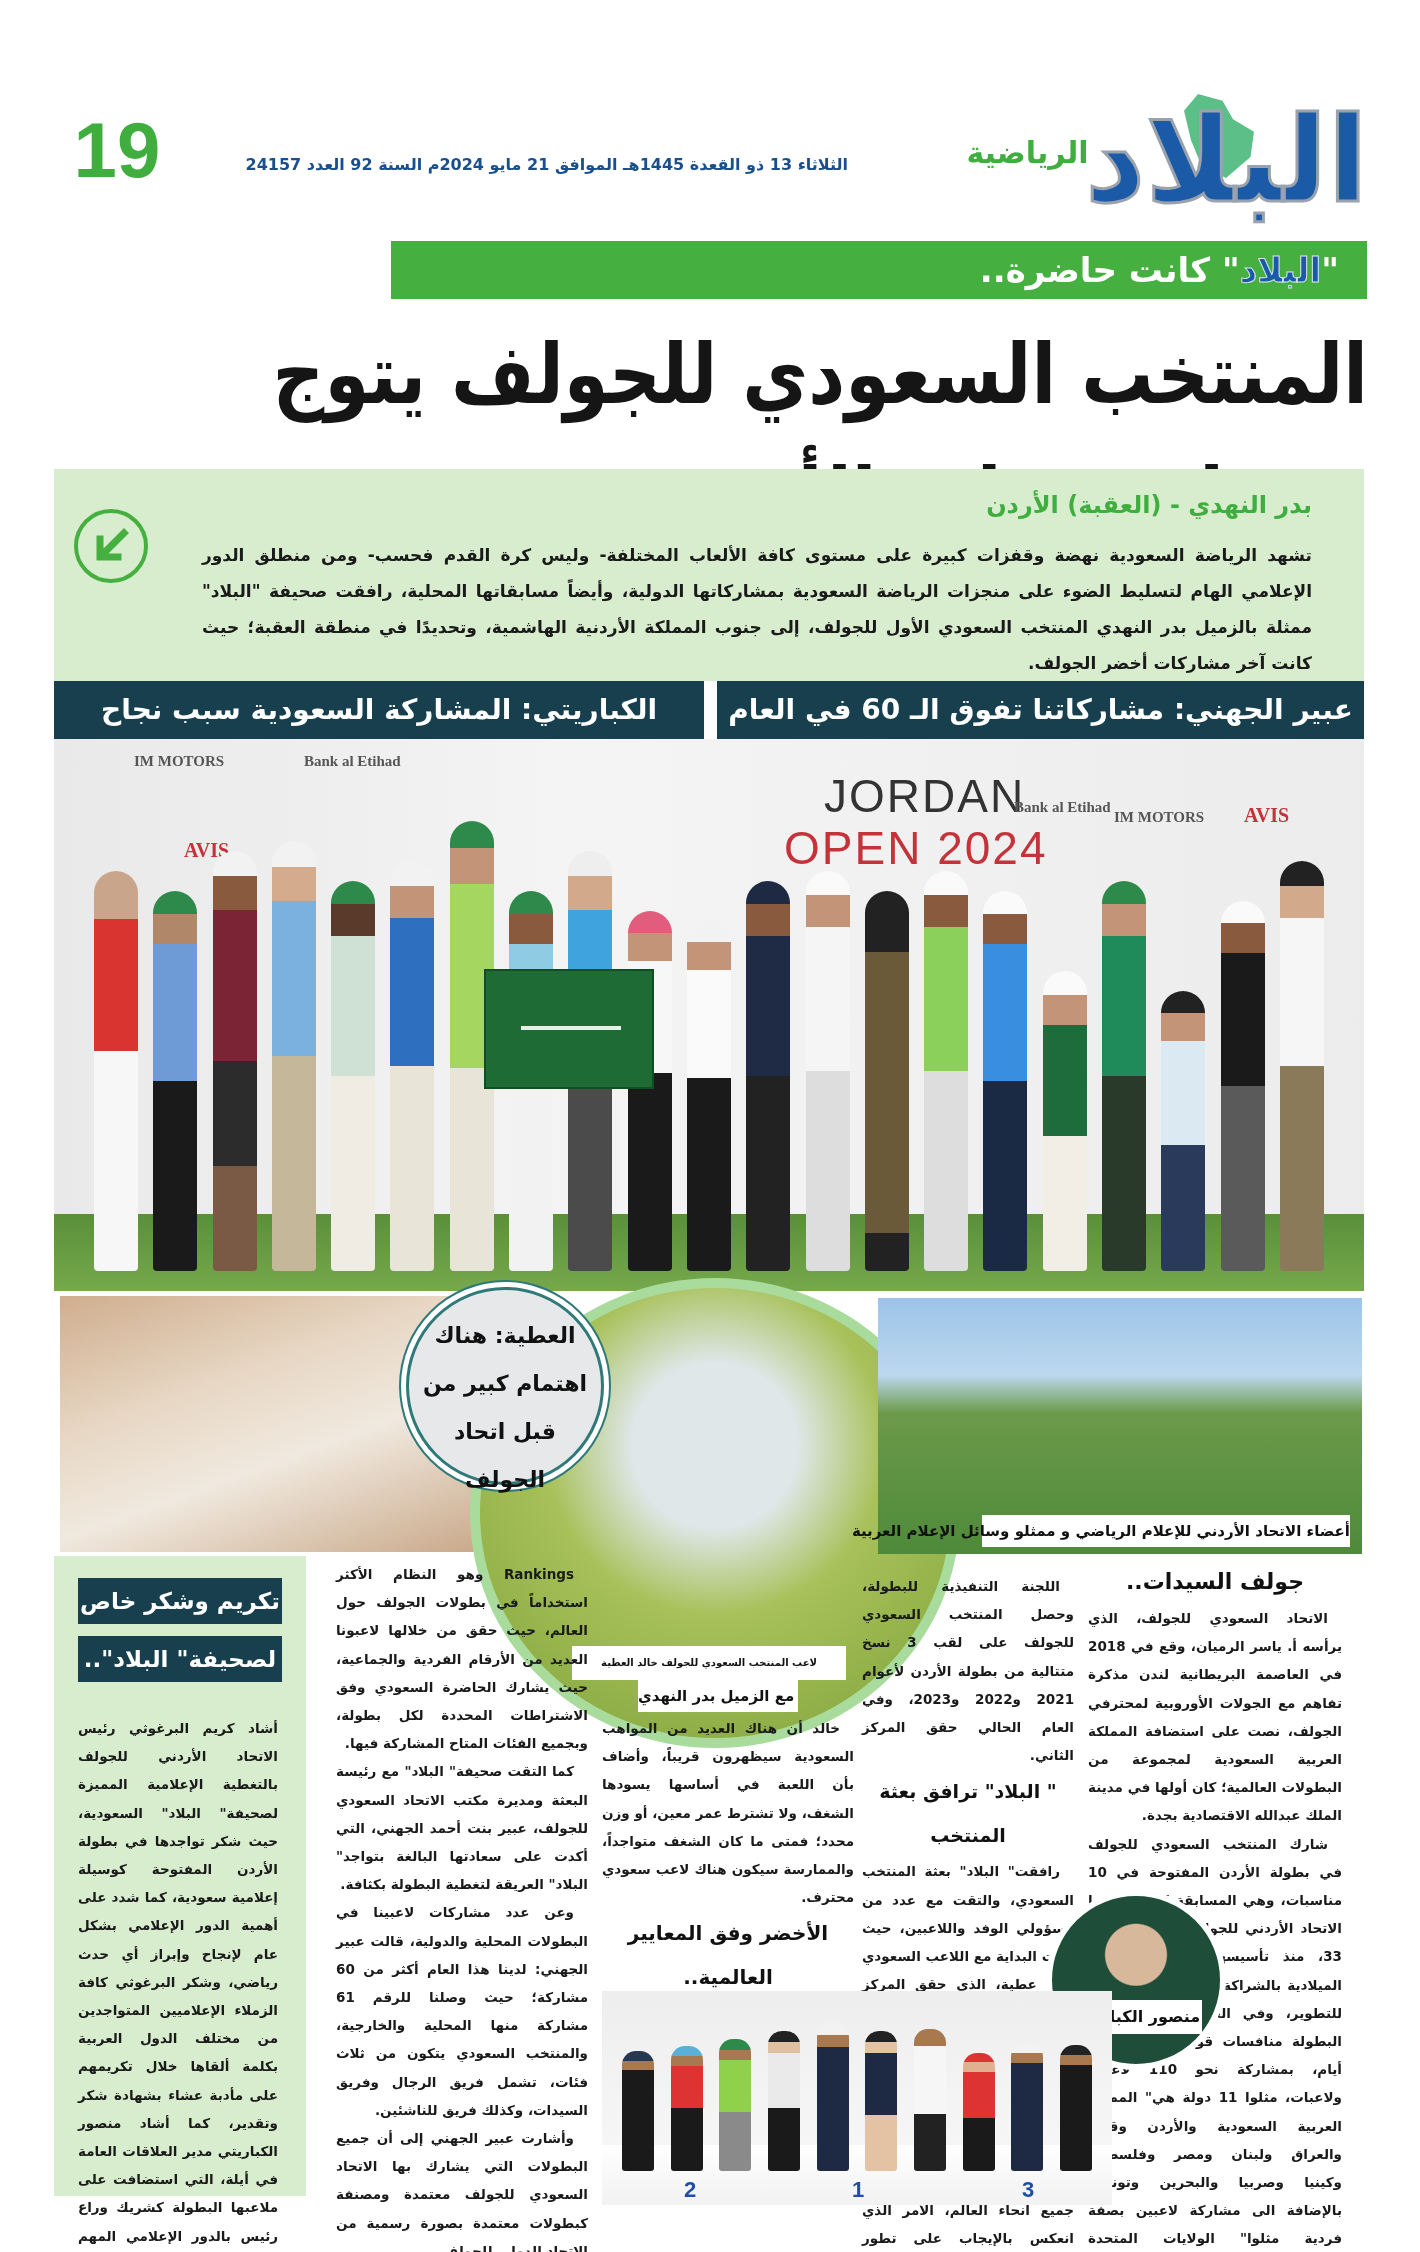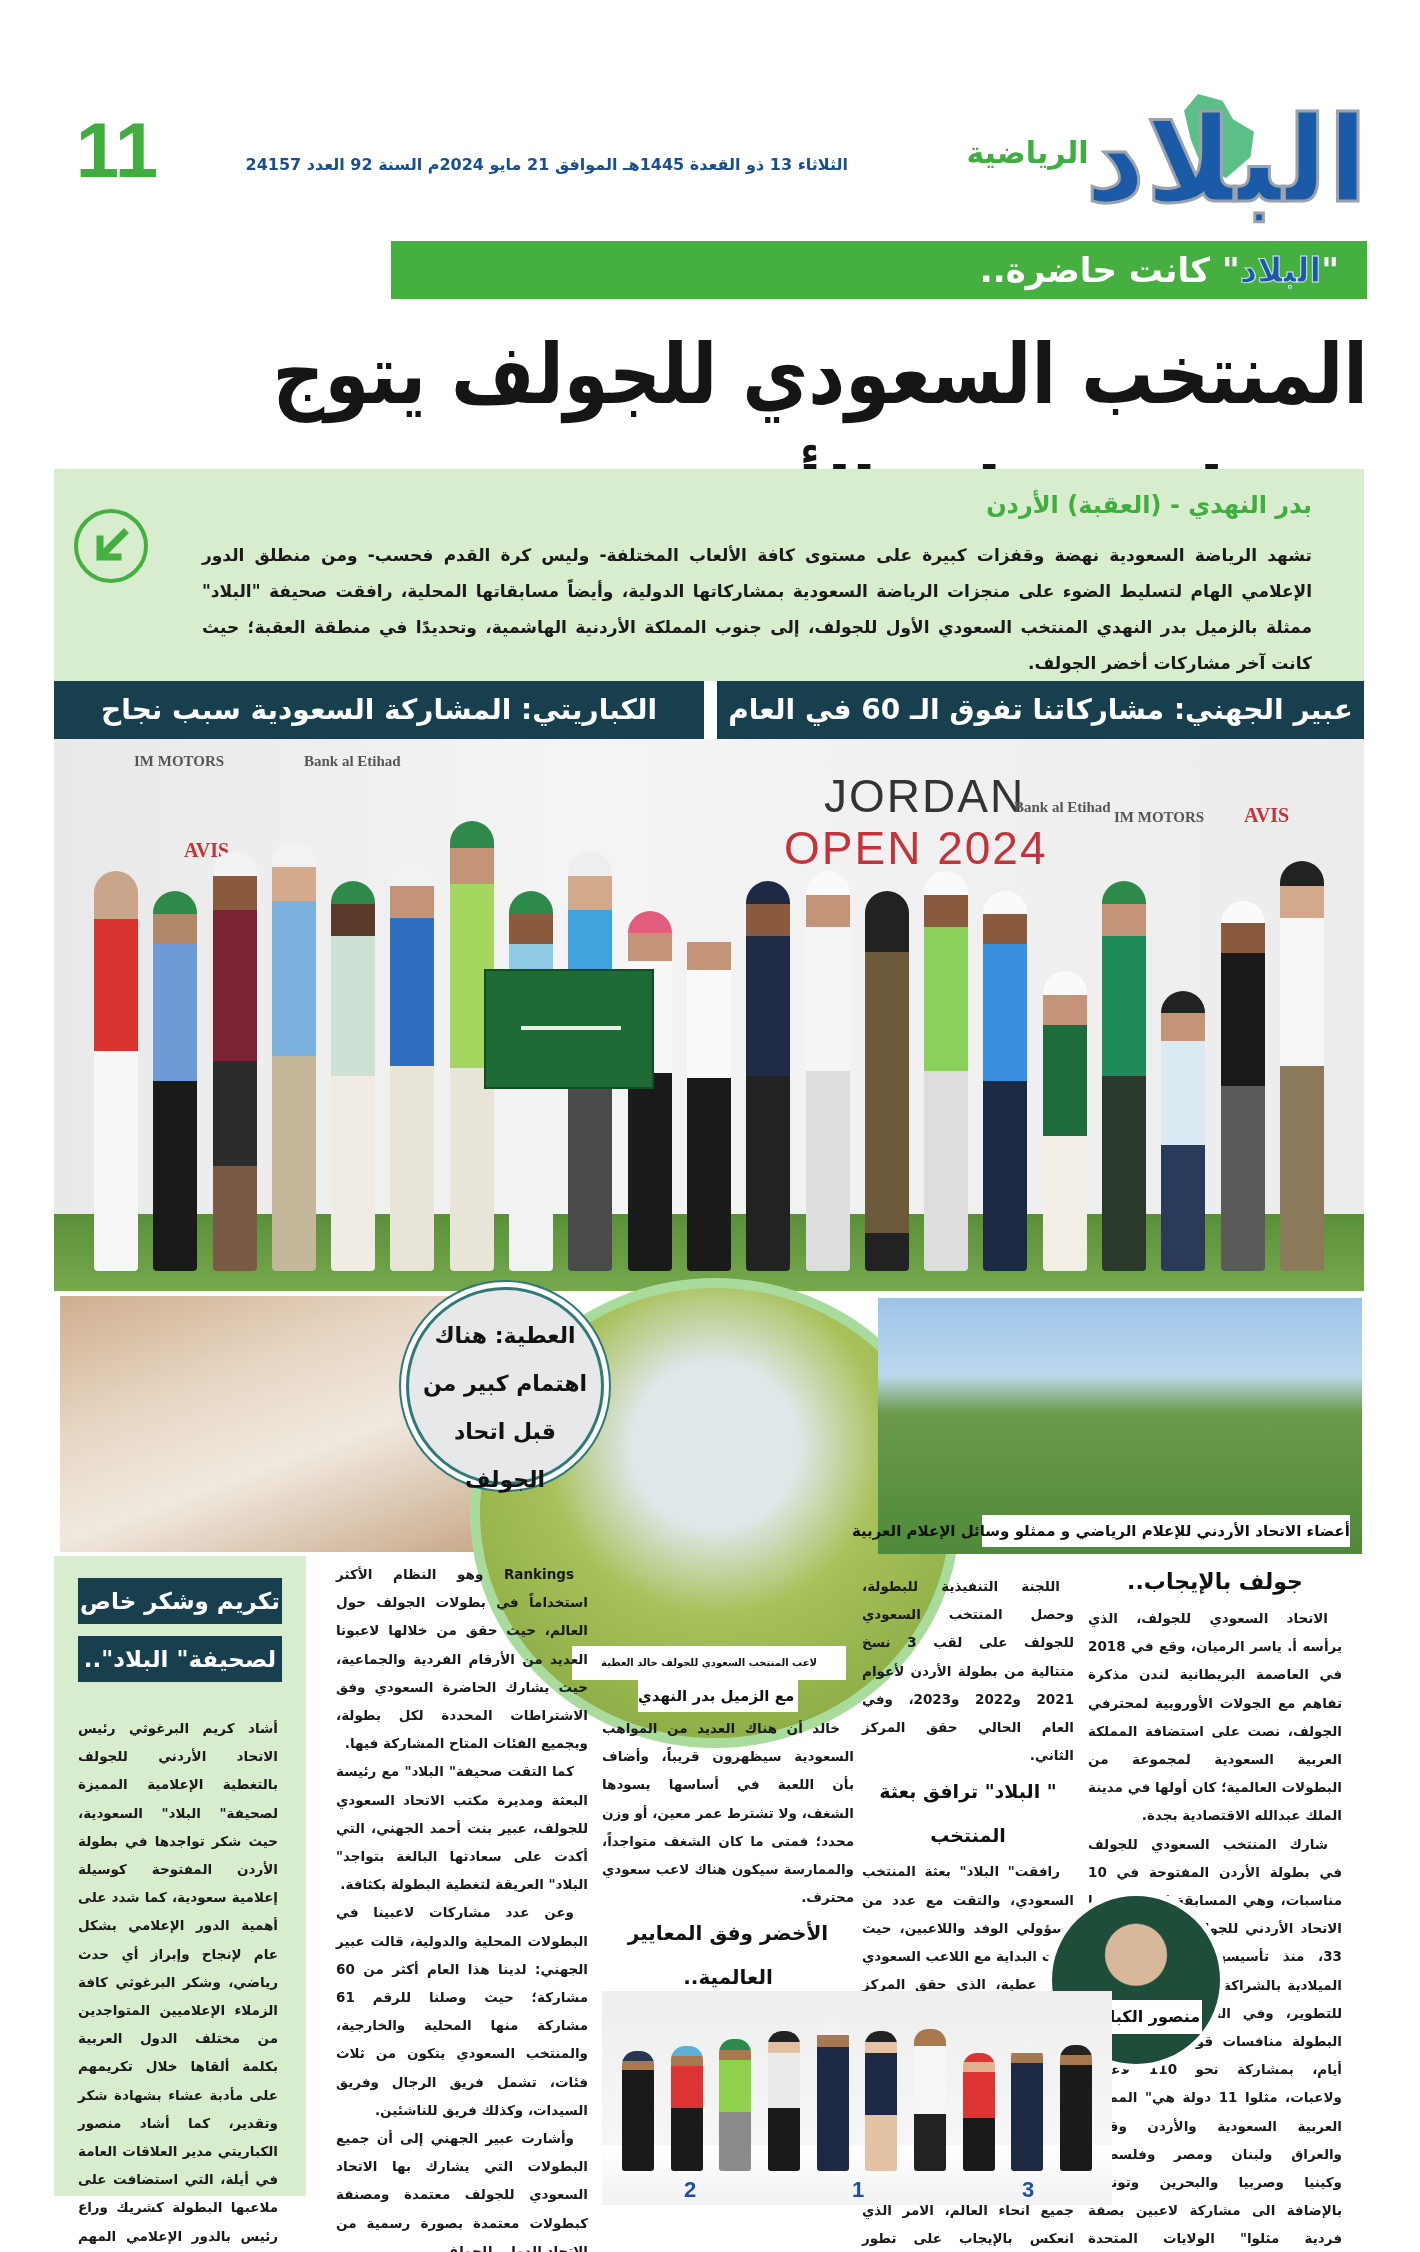--- a/index.html
+++ b/index.html
@@ -84,21 +84,21 @@
 </style>
 </head>
 <body>
 
 <div class="abs logo">
   <div class="map"></div>
   <div class="word rtl">البلاد</div>
 </div>
 <div class="abs section-name rtl">الرياضية</div>
 <div class="abs dateline rtl">الثلاثاء 13 ذو القعدة 1445هـ الموافق 21 مايو 2024م السنة 92 العدد 24157</div>
-<div class="abs page-no">11</div>
+<div class="abs page-no">19</div>
 
 <div class="abs kicker">
   <div class="kicker-text rtl">
     <span>"</span><span class="brand">البلاد</span><span>" كانت حاضرة..</span>
   </div>
 </div>
 
 <div class="abs headline rtl">المنتخب السعودي للجولف يتوج بوصافة دولية الأردن</div>
 
 <div class="abs intro rtl">
@@ -157,21 +157,21 @@
     <div>اهتمام كبير من</div>
     <div>قبل اتحاد الجولف</div>
   </div>
 </div>
 <div class="abs photo media-photo"></div>
 <div class="abs caption cap-media rtl" style="text-align:center">أعضاء الاتحاد الأردني للإعلام الرياضي و ممثلو وسائل الإعلام العربية</div>
 <div class="abs caption cap-khaled rtl" style="text-align:center">لاعب المنتخب السعودي للجولف خالد العطية</div>
 <div class="abs caption cap-badr rtl" style="text-align:left">مع الزميل بدر النهدي</div>
 
 <div class="abs col col-1 rtl">
-  <h3>جولف بالإيجاب..</h3>
+  <h3>جولف السيدات..</h3>
   <p>الاتحاد السعودي للجولف، الذي يرأسه أ. ياسر الرميان، وقع في 2018 في العاصمة البريطانية لندن مذكرة تفاهم مع الجولات الأوروبية لمحترفي الجولف، نصت على استضافة المملكة العربية السعودية لمجموعة من البطولات العالمية؛ كان أولها في مدينة الملك عبدالله الاقتصادية بجدة.</p>
   <p style="padding-right:0;">شارك المنتخب السعودي للجولف في بطولة الأردن المفتوحة في 10 مناسبات، وهي المسابقة التي تنظمها الاتحاد الأردني للجولف في دورتها الـ 33، منذ تأسيسها بداية التسعينات الميلادية بالشراكة مع شركة واحة أيلة للتطوير، وفي العام الحالي شهدت البطولة منافسات قوية على مدار 3 أيام، بمشاركة نحو 110 لاعبين ولاعبات، مثلوا 11 دولة هي" المملكة العربية السعودية والأردن وقطر والعراق ولبنان ومصر وفلسطين وكينيا وصربيا والبحرين وتونس، بالإضافة الى مشاركة لاعبين بصفة فردية مثلوا" الولايات المتحدة الأمريكية وبريطانيا وأيرلندا ولاتفيا والصين وجنوب أفريقيا" والبطولة تقام وفقاً لقواعد الجولف العالمية المعتمدة R&amp;A Rules Limited والقواعد المحلية لنادي أيلة للجولف Ayla Golf Club المعتمدة من قبل</p>
 </div>
 
 <div class="abs col col-2 rtl">
   <p>اللجنة التنفيذية للبطولة، وحصل المنتخب السعودي للجولف على لقب 3 نسخ متتالية من بطولة الأردن لأعوام 2021 و2022 و2023، وفي العام الحالي حقق المركز الثاني.</p>
   <h3 style="font-size:19px">" البلاد" ترافق بعثة المنتخب</h3>
   <p>رافقت" البلاد" بعثة المنتخب السعودي، والتقت مع عدد من مسؤولي الوفد واللاعبين، حيث كانت البداية مع اللاعب السعودي خالد عطية، الذي حقق المركز الأول في العام الماضي، والمركز الثاني هذا العام ببطولة الأردن، وقد أشاد بالدعم والاهتمام الذي يتلقونه من قبل اتحاد الجولف السعودي، وحرصهم على المشاركة في كافة البطولات التي تنظم في جميع أنحاء العالم، الأمر الذي انعكس بالإيجاب على تطور مستوى اللاعبين السعوديين، وأكد الكابتن</p>
 </div>
 

